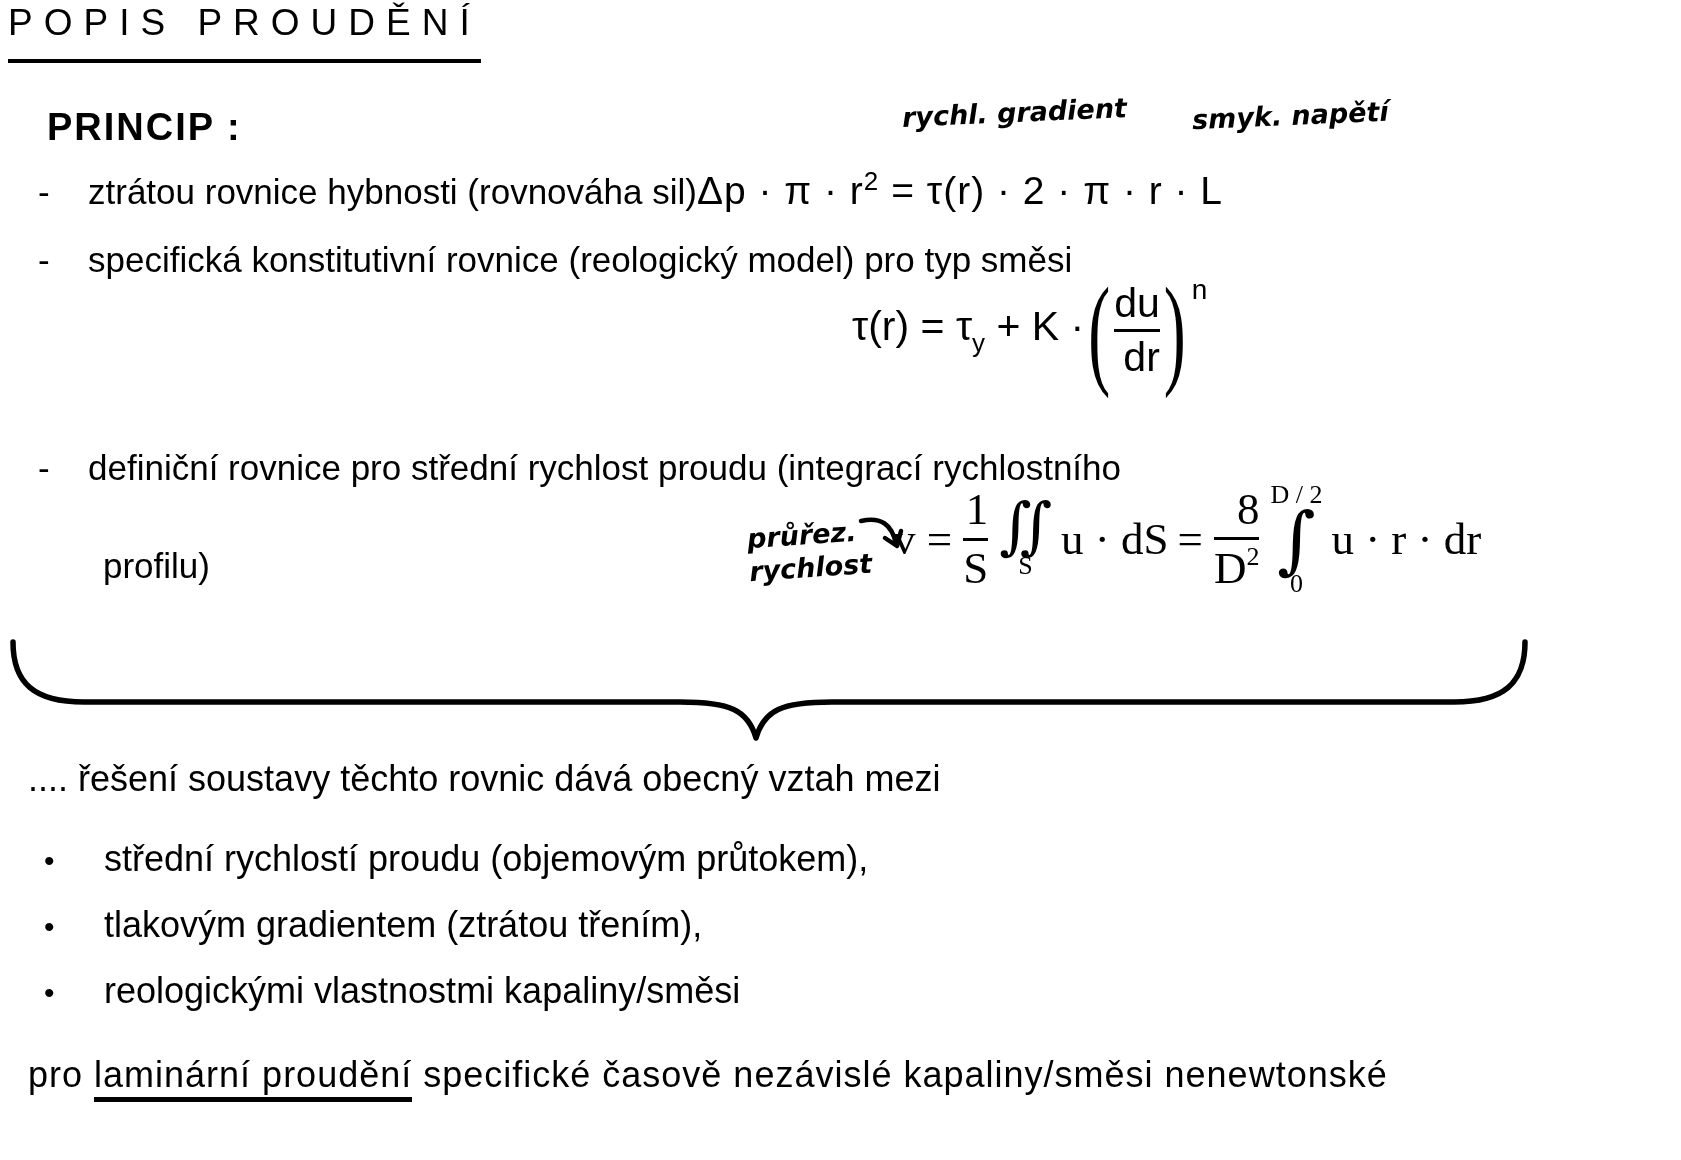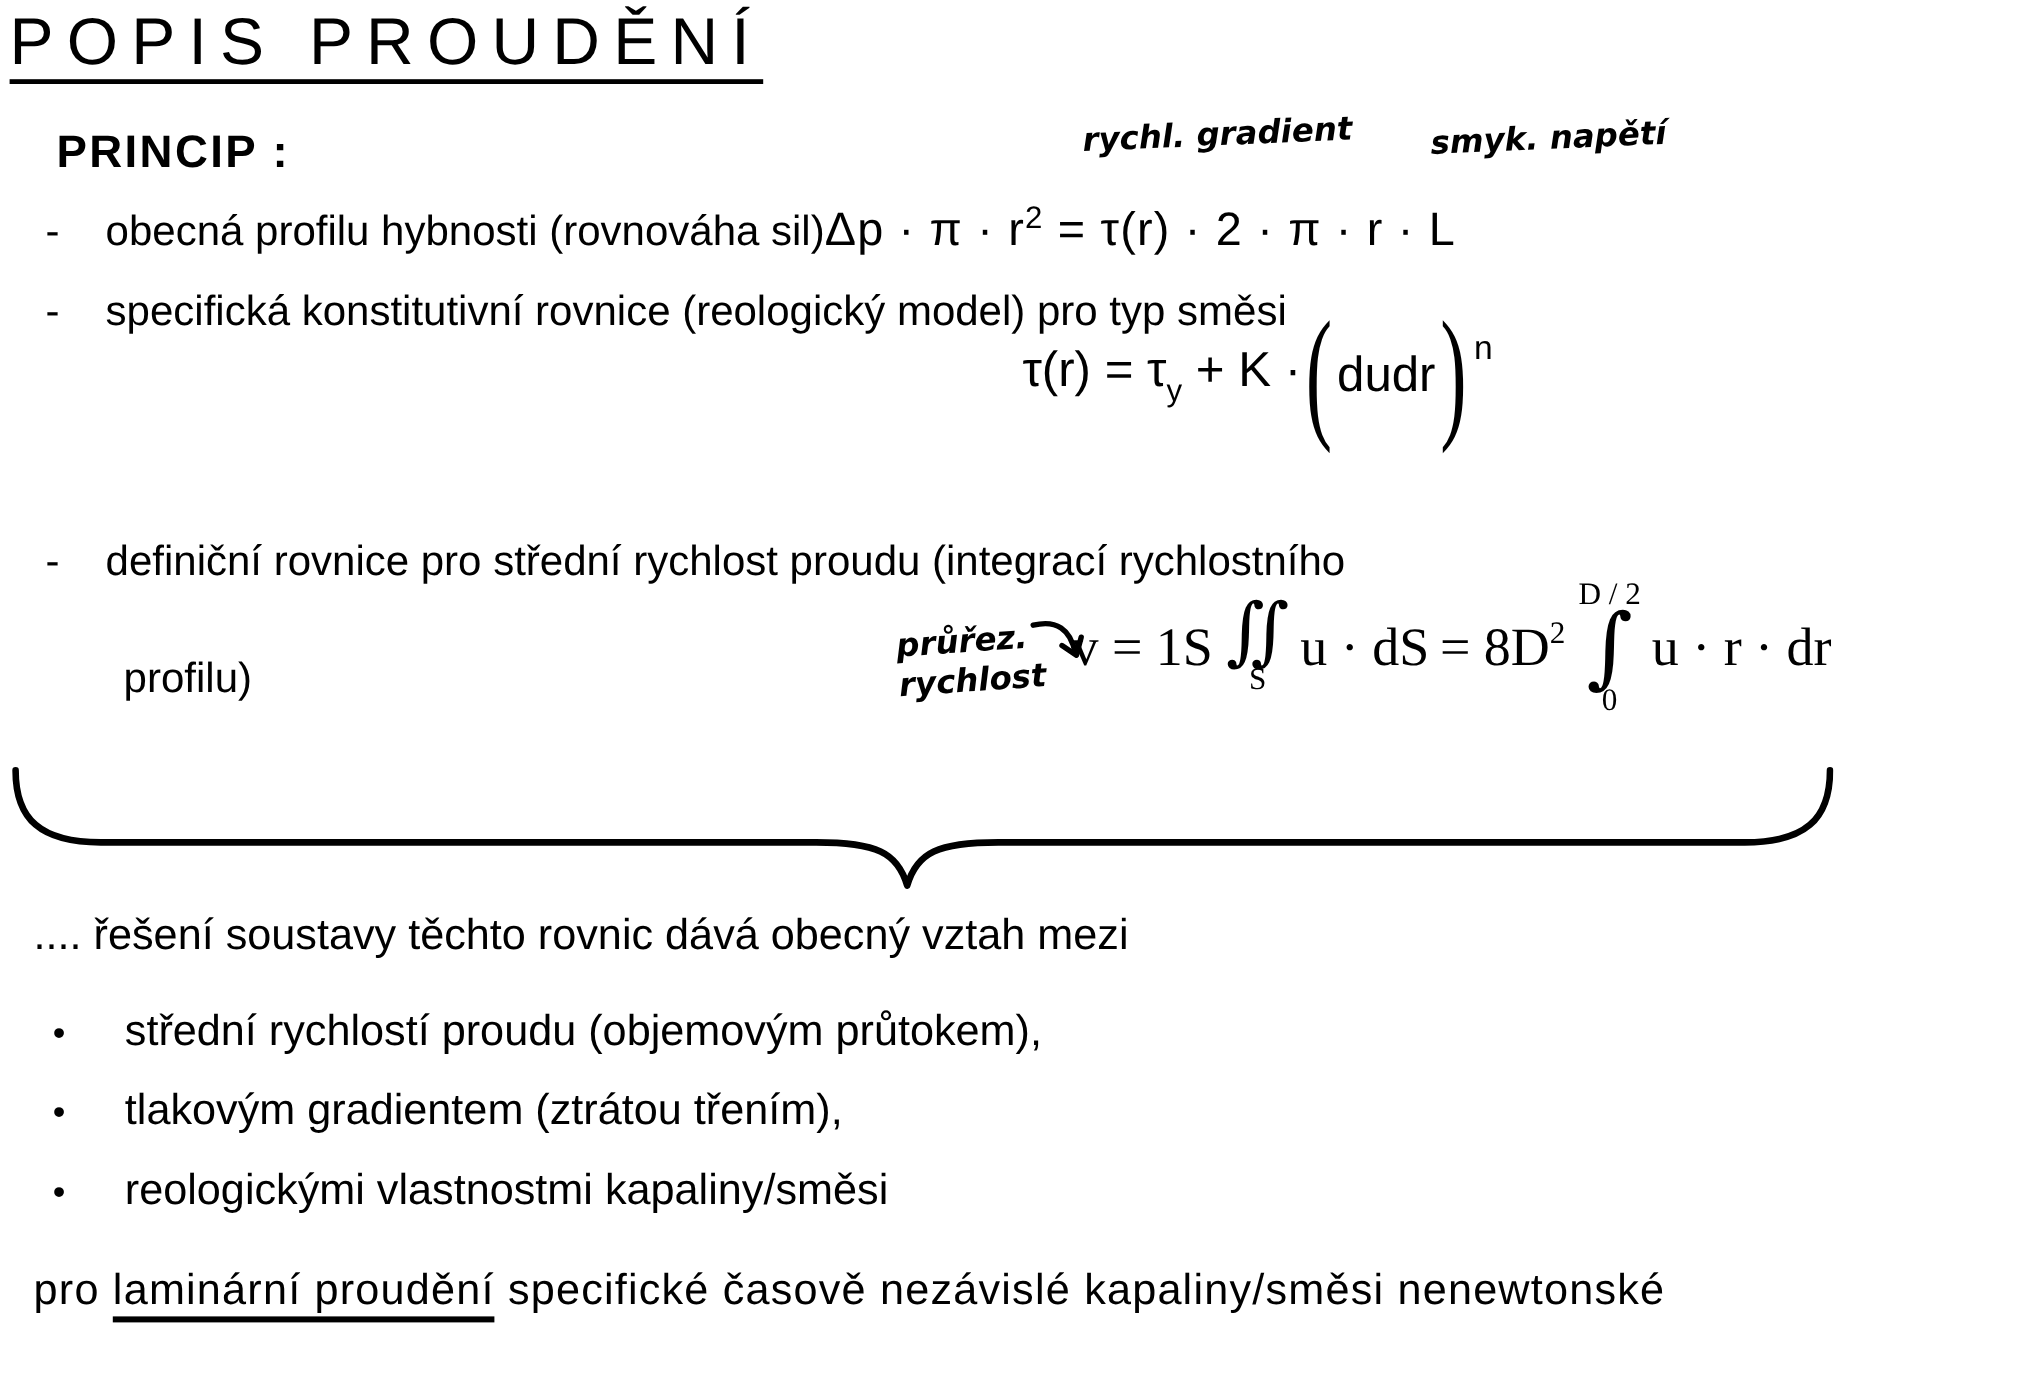--- a/index.html
+++ b/index.html
@@ -8,23 +8,23 @@
     width:1681px;height:1160px;
     background:#ffffff;
     color:#000;
     font-family:"Liberation Sans", sans-serif;
     overflow:hidden;
   }
   .abs{position:absolute;}
   
   .title{
     left:8px;top:2px;
-    font-size:55px;letter-spacing:11px;
+    font-size:37px;letter-spacing:11px;
     border-bottom:4px solid #000;
-    padding-bottom:0;
+    padding-bottom:15px;
     white-space:nowrap;
   }
   .principle{
     left:30px;top:106px;
     font-size:38px;font-weight:bold;letter-spacing:2px;
     white-space:nowrap;
     margin-left:17px;
   }
   
   .hw{
@@ -53,21 +53,21 @@
     display:flex;align-items:center;
     font-size:41px;white-space:nowrap;
   }
   .eq2 .sub{font-size:26px;vertical-align:-12px;}
   .bigparen{
     font-family:"Liberation Serif", serif;
     font-size:66px;font-weight:400;line-height:1;
     display:inline-block;transform:scaleY(1.85);
     margin:0 4px;
   }
-  .frac{display:inline-flex;flex-direction:row;align-items:center;line-height:1.15;}
+  .frac{display:inline-flex;flex-direction:column;align-items:flex-end;line-height:1.15;}
   .frac .bar{border-top:3px solid #000;align-self:stretch;height:0;margin:2px 0;}
   .eq2 .exp{font-size:28px;align-self:flex-start;margin:-6px 0 0 2px;}
   
   .eq3{
     left:893px;top:482px;
     display:flex;align-items:center;gap:9px;
     font-family:"Liberation Serif", serif;
     font-size:45px;white-space:nowrap;
   }
   .eq3 .frac{font-size:45px;padding:0 2px;}
@@ -103,21 +103,21 @@
 
   <div class="abs title">POPIS PROUDĚNÍ</div>
 
   <div class="abs principle">PRINCIP :</div>
 
   <div class="abs hw hw1">rychl. gradient</div>
   <div class="abs hw hw2">smyk. napětí</div>
 
   <div class="abs row row1">
     <span class="marker">-</span>
-    <span>obecná profilu hybnosti (rovnováha sil)</span>
+    <span>ztrátou rovnice hybnosti (rovnováha sil)</span>
     <span class="eq1"><span>Δp · π · r</span><sup>2</sup><span> = τ(r) · 2 · π · r · L</span></span>
   </div>
 
   <div class="abs row row2">
     <span class="marker">-</span>
     <span>specifická konstitutivní rovnice (reologický model) pro typ směsi</span>
   </div>
 
   <div class="abs eq2">
     <span><span>τ(r) = τ</span><span class="sub">y</span><span> + K ·</span></span>

